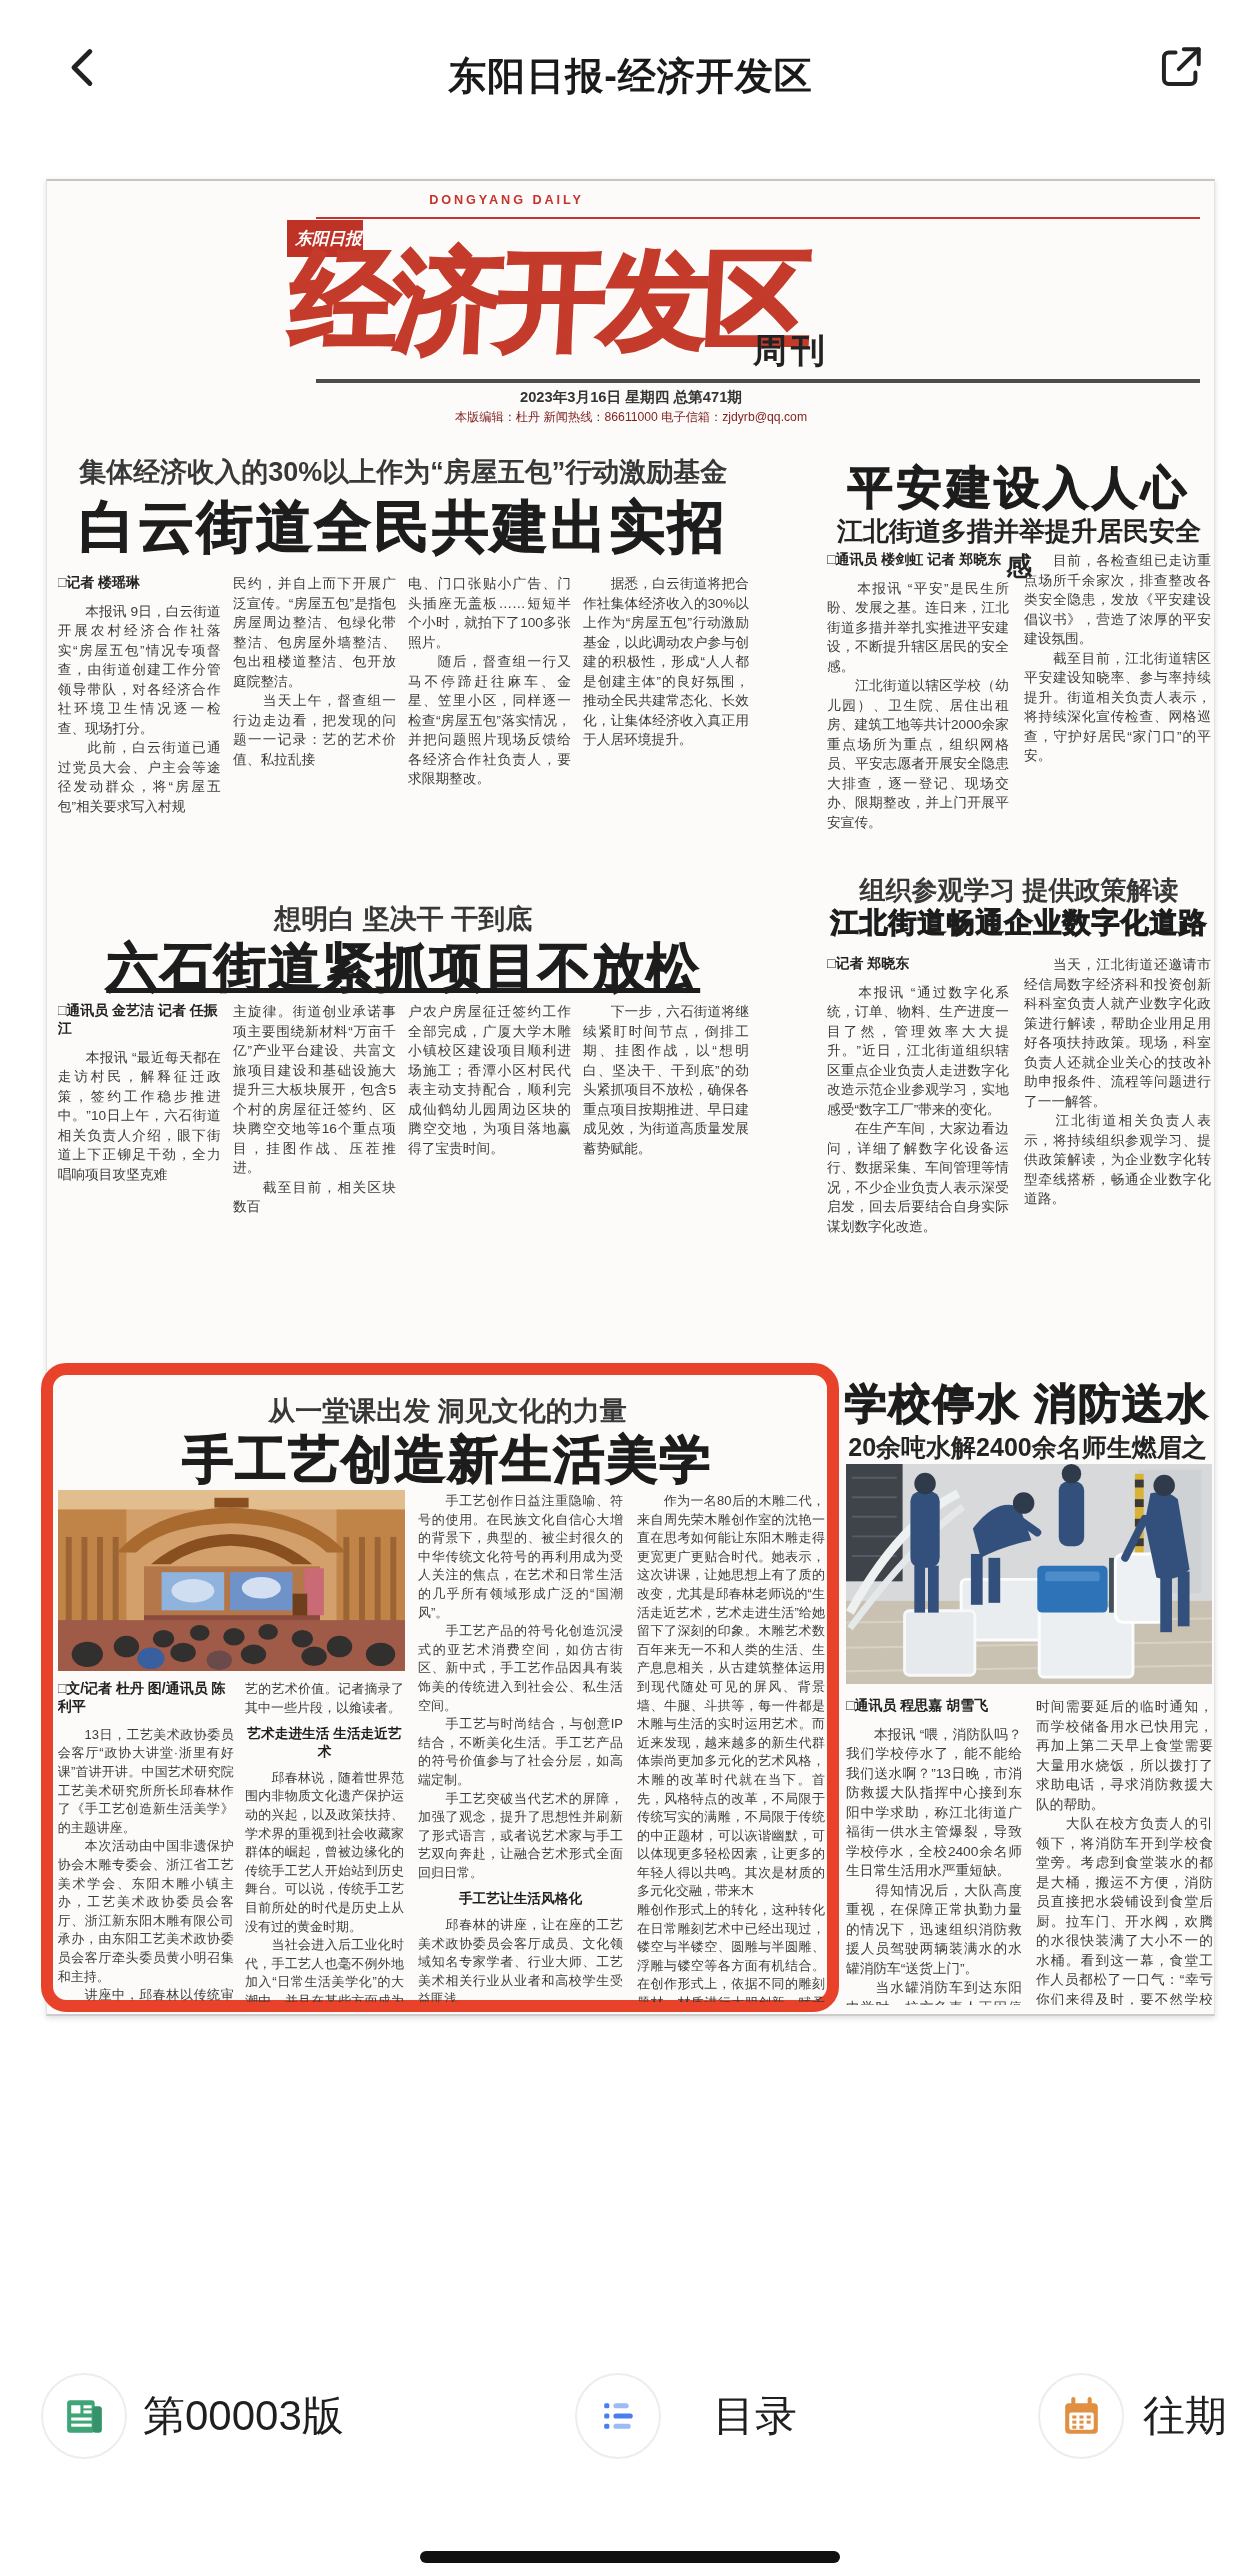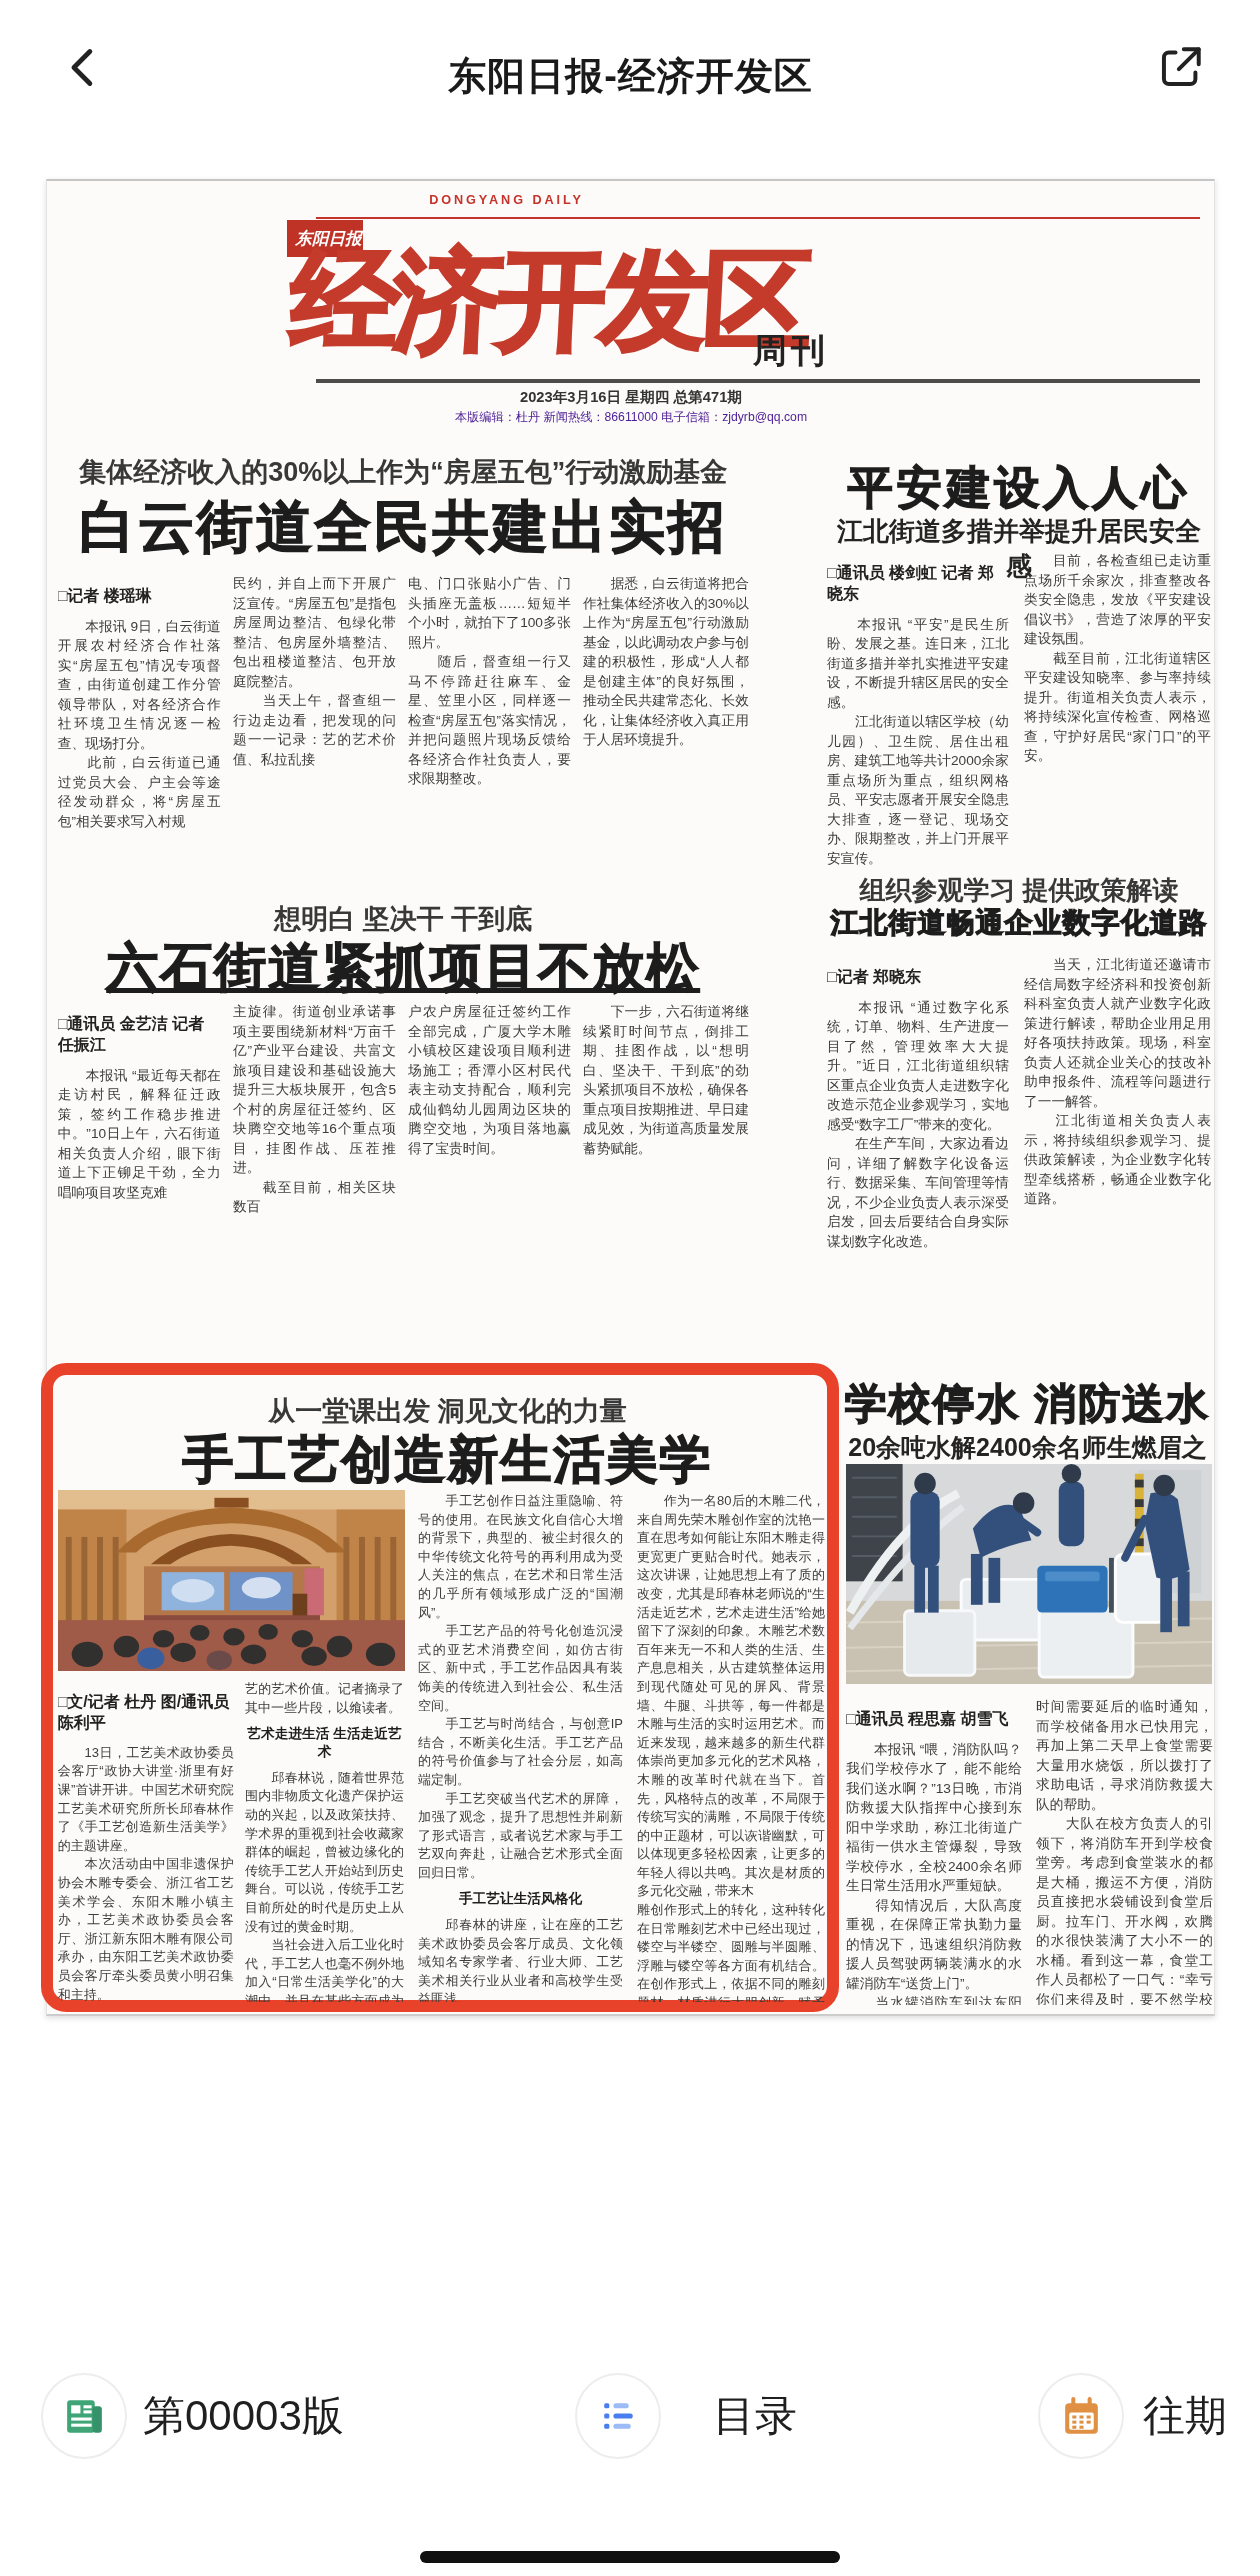--- a/index.html
+++ b/index.html
@@ -20,27 +20,27 @@
   .paper * { position:absolute; }
 
   .daily-en { left:274px; top:11.7px; width:371px; text-align:center; font-size:12.7px; font-weight:bold; letter-spacing:2.9px; color:#c5342c; }
   .red-hairline { left:269px; top:36px; width:884px; height:2px; background:#c5342c; }
   .logo-box { left:240px; top:39px; width:76px; height:37px; background:#bf3226;padding-left:7px; }
   .logo-box span { position:static; display:block; text-align:center; line-height:37px; font-size:16.6px; font-weight:bold; font-style:italic; color:#fff; }
   .masthead-title { left:244px; top:51px; width:469px; font-size:109px; line-height:1.25; font-weight:bold; color:#c43b2b; letter-spacing:-5.9px; -webkit-text-stroke:2.9px #c43b2b; transform:skewX(-3deg); white-space:nowrap; }
   .weekly { left:706px; top:147px; font-size:34px; font-weight:bold; color:#222; letter-spacing:3.9px; }
   .masthead-rule { left:269px; top:198px; width:884px; height:3.9px; background:#4c4c4c; }
   .date-line { left:242px; top:207px; width:684px; text-align:center; font-size:14.7px; font-weight:bold; color:#333; }
-  .editor-line { left:242px; top:228px; width:684px; text-align:center; font-size:12.2px; color:#4c1d95; }
+  .editor-line { left:242px; top:228px; width:684px; text-align:center; font-size:12.2px; color:#7f1d1d; }
 
   .kicker { text-align:center; font-weight:bold; color:#383838; }
   .hl { text-align:center; font-weight:bold; color:#1d1d1d; -webkit-text-stroke:1.2px #1d1d1d; white-space:nowrap; }
   .sub { text-align:center; font-weight:bold; color:#242424; }
   .col { overflow:hidden; }
-  .byline { position:static; font-size:16px; font-weight:bold; color:#222; margin-bottom:9.8px;margin-top:12px; }
+  .byline { position:static; font-size:14px; font-weight:bold; color:#222; margin-bottom:9.8px; }
   .flow { position:static; font-size:13.7px; line-height:19.5px; color:#3c3c3c; text-align:justify; white-space:pre-line; }
   .flow-s { position:static; font-size:13px; line-height:18.6px; color:#3c3c3c; text-align:justify; white-space:pre-line; }
   .subhead { position:static; text-align:center; font-size:13.7px; font-weight:bold; color:#1e1e1e; margin:7.8px 0; }
 
   
   .a-kicker { left:10.7px; width:691px; top:273px; font-size:27px; }
   .a-headline { left:10.7px; width:691px; top:309px; font-size:56px; letter-spacing:2.9px; }
   .a-c1 { left:10.7px;  top:393px; width:163px; height:295px; }
   .a-c2 { left:186px; top:393px; width:163px; height:295px; }
   .a-c3 { left:361px; top:393px; width:163px; height:295px; }

